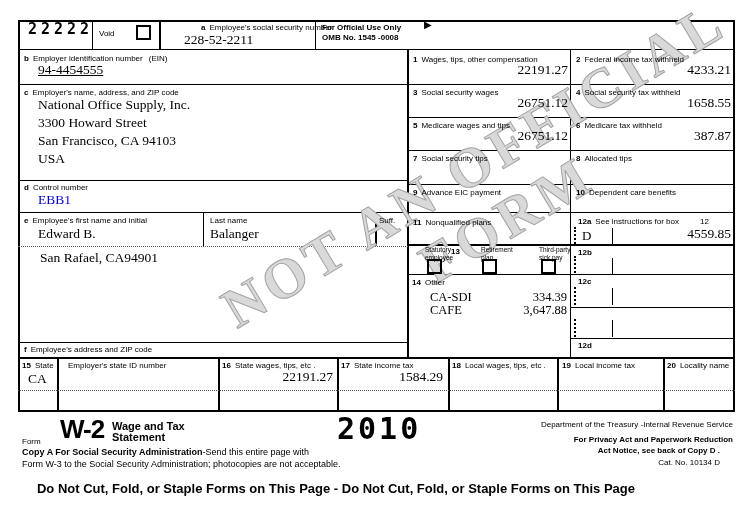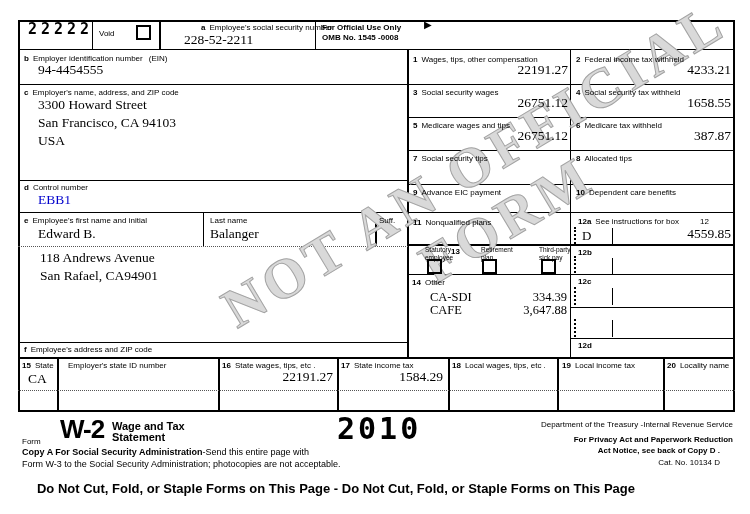--- a/index.html
+++ b/index.html
@@ -82,46 +82,46 @@
   </div>
   <div class="t val" style="left:184px;top:32px;">228-52-2211</div>
 
   <div class="t bold" style="left:322px;top:23px;">For Official Use Only</div>
   <div class="t" style="left:424px;top:20px;font-size:10px;">▶</div>
   <div class="t bold" style="left:322px;top:33px;">OMB No. 1545 -0008</div>
 
   <div class="t" style="left:24px;top:54px;">
     <b>b</b><span>Employer identification number</span><span class="gap">(EIN)</span>
   </div>
-  <div class="t val" style="left:38px;top:62px;">94-4454555</div>
+  <div class="t val" style="left:38px;top:62px;text-decoration:underline;">94-4454555</div>
 
   <div class="t" style="left:24px;top:88px;">
     <b>c</b><span>Employer's name, address, and ZIP code</span>
   </div>
   <div class="t val blk" style="left:38px;top:96px;line-height:18px;">
+    <span>National Office Supply, Inc.</span>
     <span>3300 Howard Street</span>
     <span>San Francisco, CA 94103</span>
     <span>USA</span>
   </div>
 
   <div class="t" style="left:24px;top:183px;">
     <b>d</b><span>Control number</span>
   </div>
   <div class="t val" style="left:38px;top:192px;color:#0000cc;">EBB1</div>
 
   <div class="t" style="left:24px;top:216px;">
     <b>e</b><span>Employee's first name and initial</span>
   </div>
   <div class="t" style="left:210px;top:216px;">Last name</div>
   <div class="t" style="left:379px;top:216px;">Suff.</div>
   <div class="t val" style="left:38px;top:226px;">Edward B.</div>
   <div class="t val" style="left:210px;top:226px;">Balanger</div>
 
   <div class="t val blk" style="left:40px;top:249px;line-height:18px;">
-    <span>118 Andrews Avenue</span>
     <span>San Rafael, CA94901</span>
   </div>
 
   <div class="t" style="left:24px;top:345px;">
     <b>f</b><span>Employee's address and ZIP code</span>
   </div>
 
   <div class="t" style="left:413px;top:55px;"><b>1</b><span>Wages, tips, other compensation</span></div>
   <div class="t val amt" style="right:182px;top:62px;">22191.27</div>
   <div class="t" style="left:576px;top:55px;"><b>2</b><span>Federal income tax withheld</span></div>

